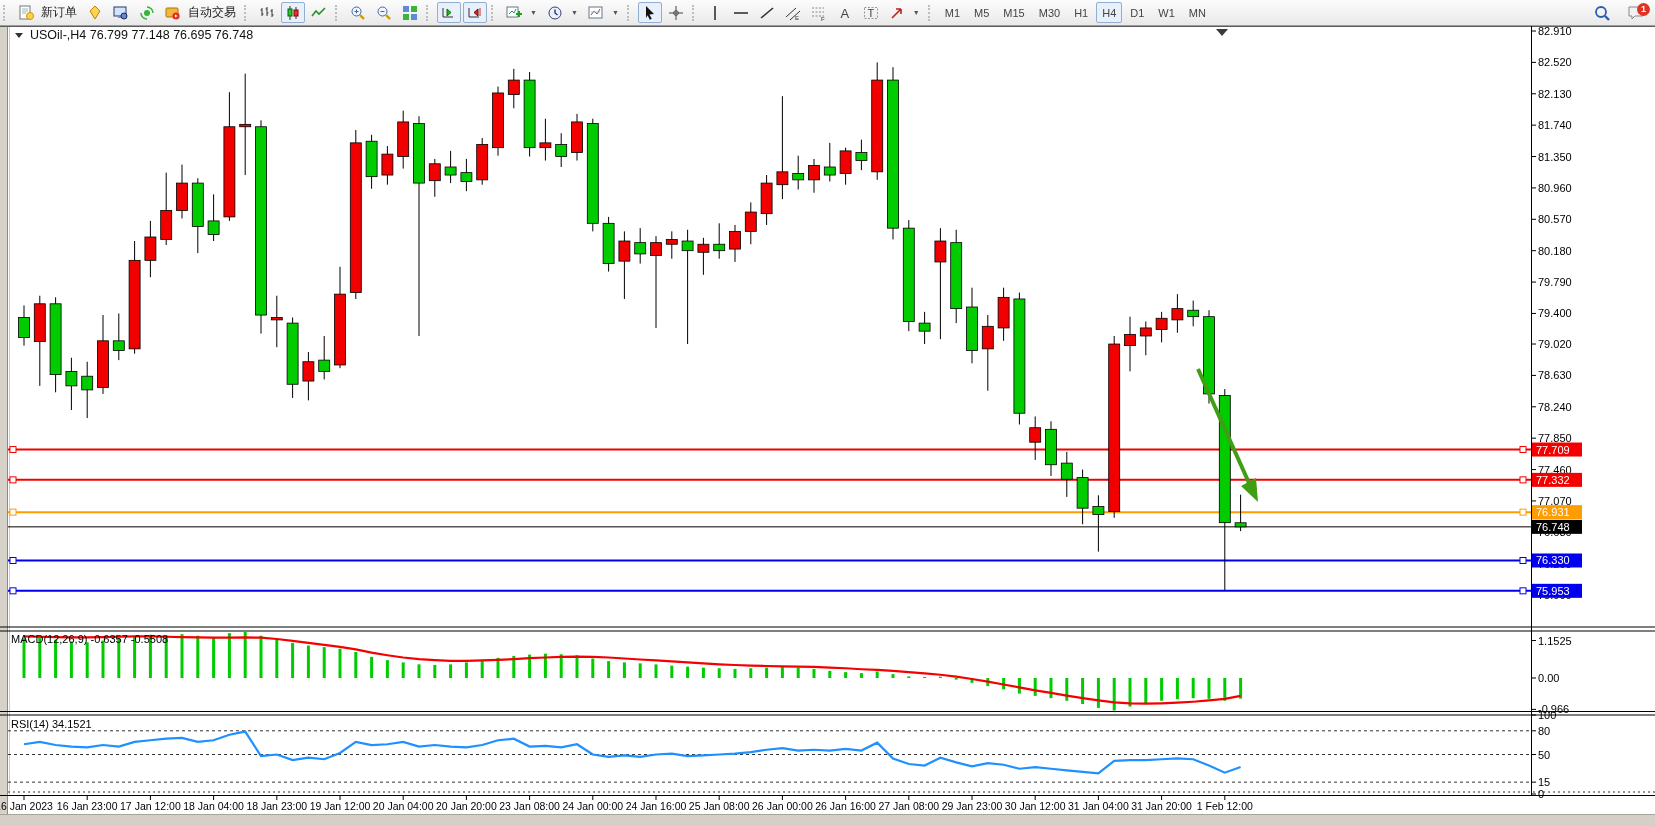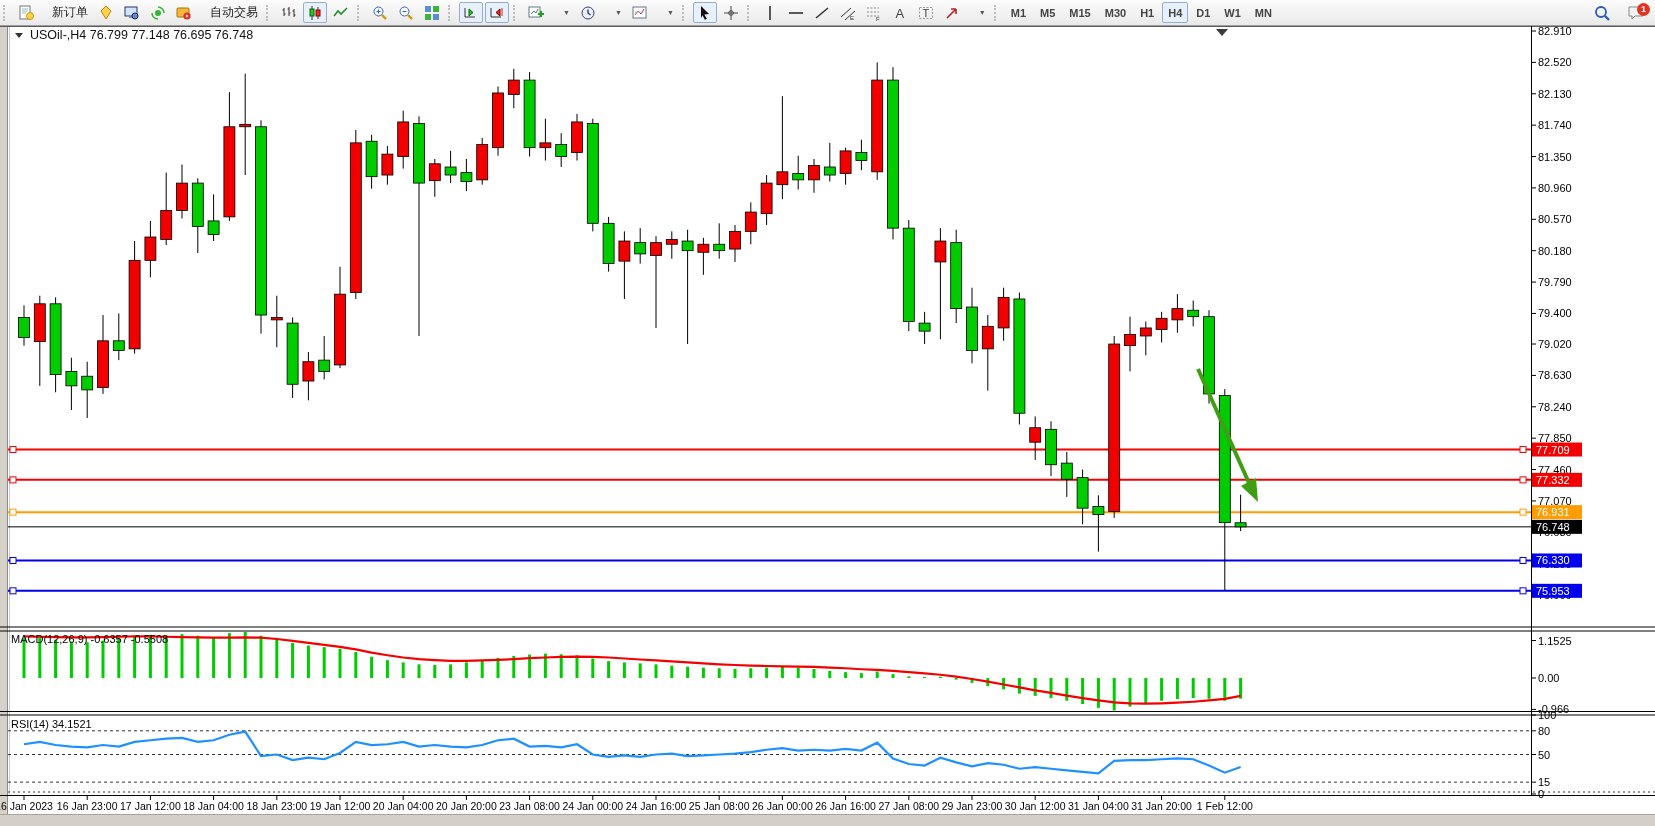--- a/index.html
+++ b/index.html
@@ -5,26 +5,26 @@
   html,body{margin:0;padding:0;background:#d4d0c8;}
   #app{position:relative;width:1655px;height:826px;overflow:hidden;background:#fff;
        font-family:"Liberation Sans",sans-serif;}
   
   #toolbar{position:absolute;top:0;left:0;width:1655px;height:25px;
     background:linear-gradient(#fcfcfc,#e9e9e9);border-bottom:1px solid #9d9d9d;
     display:flex;align-items:center;z-index:5;}
   .grip{width:4px;height:16px;border-left:2px dotted #bdbdbd;margin:0 4px 0 3px;}
   .grp{display:flex;align-items:center;height:100%;}
   .btn{height:21px;min-width:24px;display:flex;align-items:center;justify-content:flex-start;
-    gap:18px;padding:0 3px;margin:0 1px;border:1px solid transparent;border-radius:2px;
+    gap:7px;padding:0 3px;margin:0 1px;border:1px solid transparent;border-radius:2px;
     font-size:12px;color:#222;cursor:default;box-sizing:border-box;}
   .btn.active{border:1px solid #93afd0;background:#e8f0fb;}
   .btn .lbl{white-space:nowrap;}
   .btn .dd{font-size:7px;color:#555;margin-left:1px;}
-  .tfbtn{font-weight:bold;font-size:11px;color:#444;padding:0 5px;}
+  .tfbtn{font-weight:normal;font-size:11px;color:#444;padding:0 5px;}
   .tb-right{position:absolute;right:6px;top:0;height:25px;display:flex;align-items:center;gap:8px;}
   #chat-btn{position:relative;width:22px;height:20px;}
   #chat-badge{position:absolute;top:-1px;right:-3px;width:13px;height:13px;border-radius:50%;
     background:#e23222;color:#fff;font:bold 9px/13px "Liberation Sans",sans-serif;text-align:center;}
   
   #chart-wrap{position:absolute;top:26px;left:0;}
   svg text{font-family:"Liberation Sans",sans-serif;}
   #bottom-strip{position:absolute;left:0;bottom:0;width:1655px;height:11px;background:#d4d0c8;
     border-top:1px solid #a8a49c;}
 </style>

